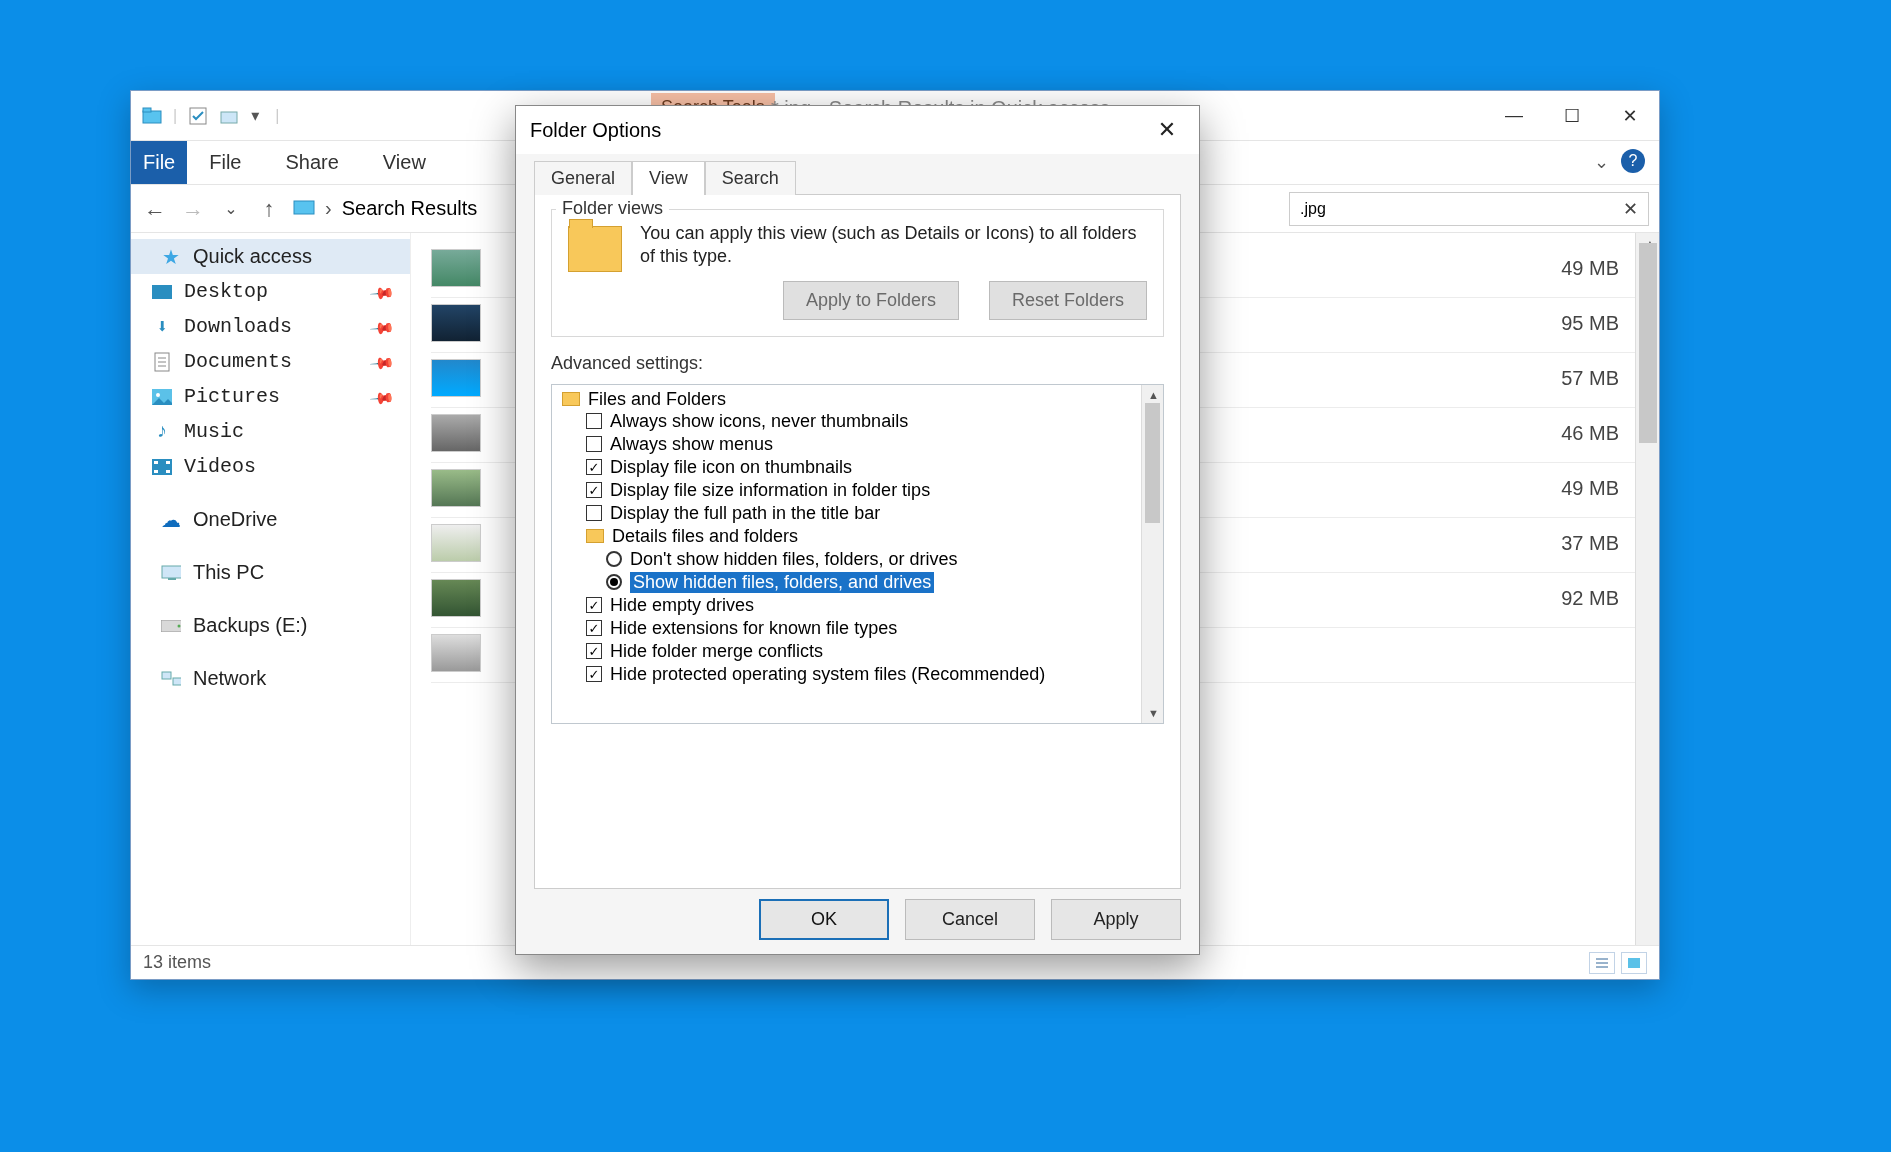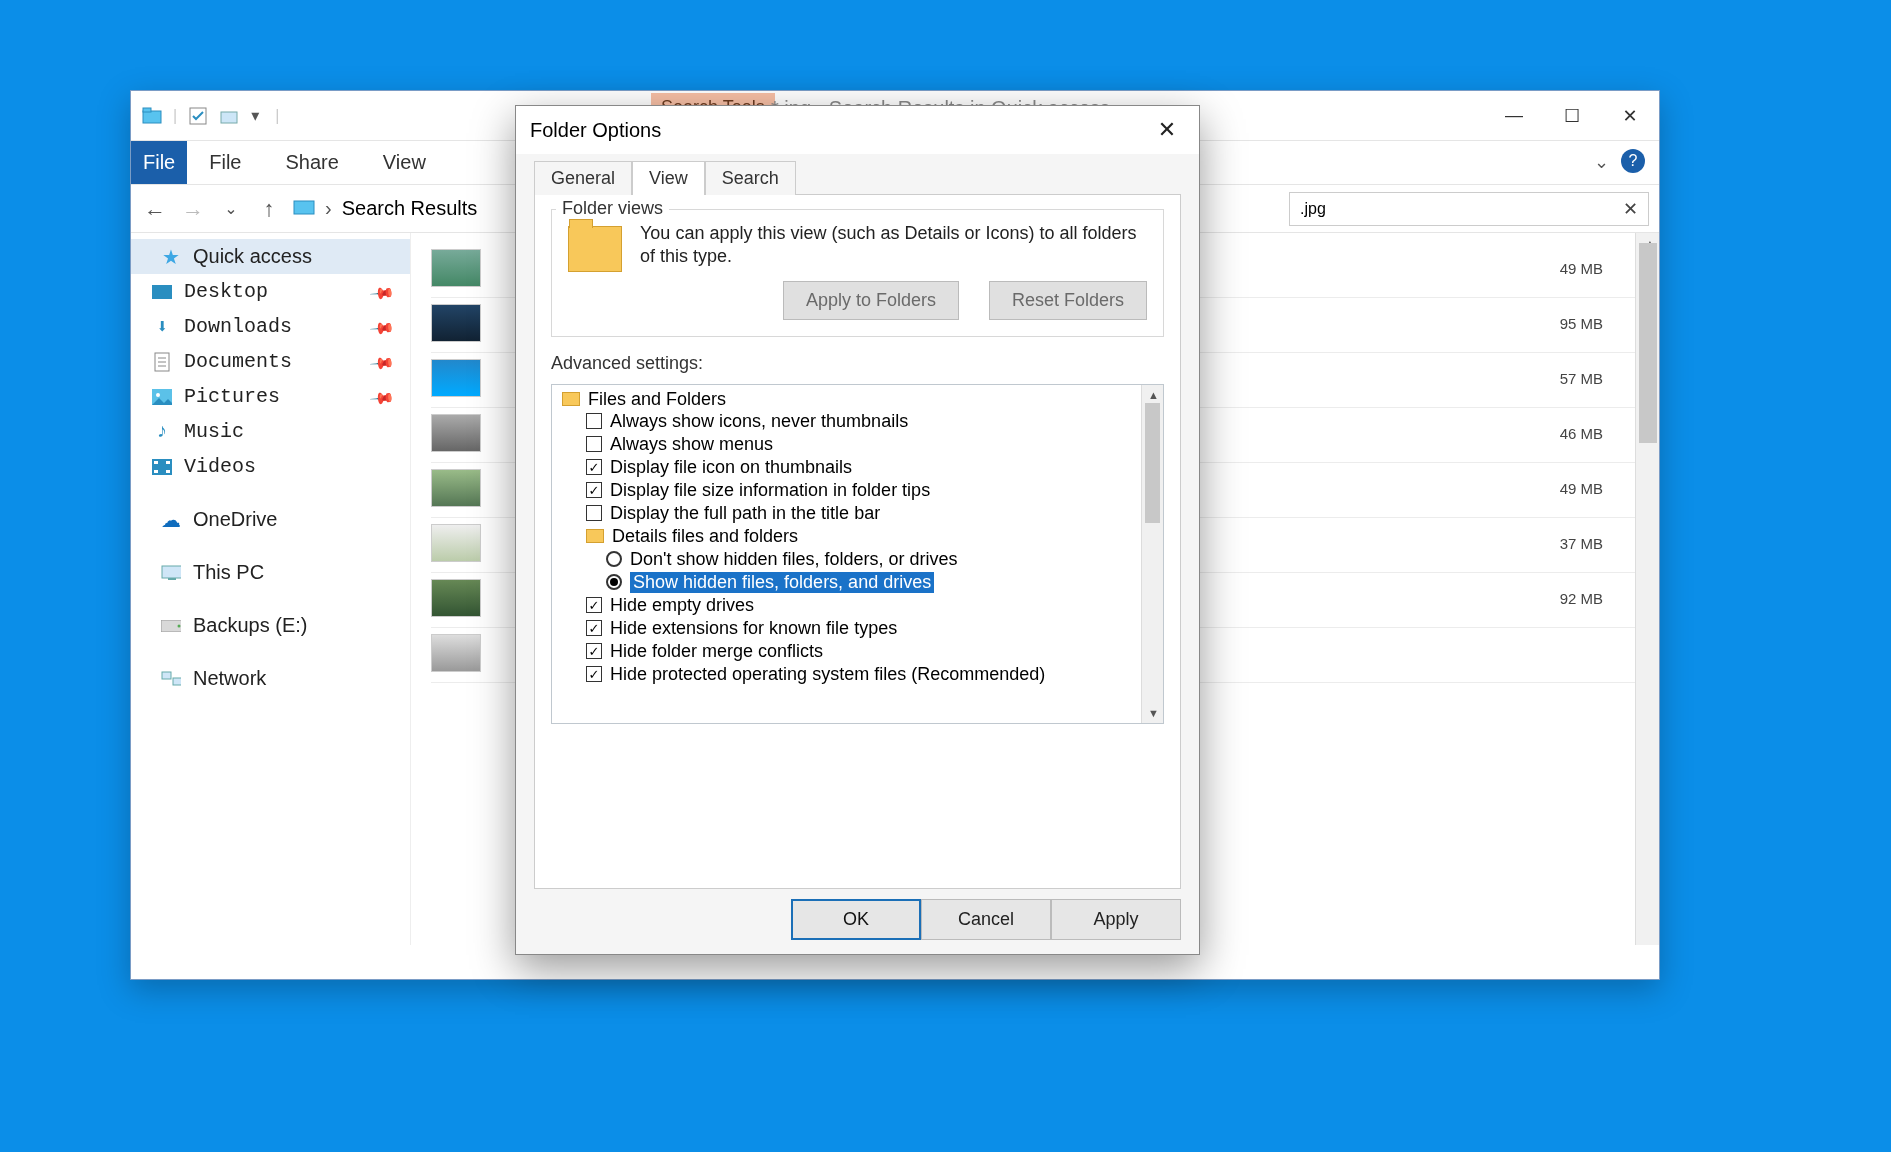--- a/index.html
+++ b/index.html
@@ -102,21 +102,21 @@
   .files {
     position:absolute; inset:0; overflow:auto; padding:10px 20px;
   }
   .file-row {
     display:flex; align-items:center; gap:20px; padding:6px 0 10px 0; border-bottom:1px solid #ececec;
   }
   .thumb {
     width:50px; height:38px; background:#88aa77; border:1px solid #ccc; flex:0 0 50px;
     background-size:cover; background-position:center;
   }
-  .size-col { color:#444; font-size:15px; margin-left:auto; margin-right:36px; white-space:nowrap;}
+  .size-col { color:#444; font-size:20px; margin-left:auto; margin-right:20px; white-space:nowrap;}
   .scrollbar { position:absolute; right:0; top:0; width:24px; height:100%; background:#f1f1f1; border-left:1px solid #ddd;}
   .scrollbar .thumb-s { position:absolute; left:3px; top:10px; width:18px; height:200px; background:#c8c8c8;}
   .scrollbar .up-a { position:absolute; top:4px; left:8px; font-size:12px; color:#555;}
 
   .statusbar {
     height:34px; border-top:1px solid #e5e5e5;
     display:flex; align-items:center; justify-content:space-between; padding:0 12px;
     font-size:18px; color:#555;
   }
   .view-toggles { display:flex; gap:6px; }
@@ -186,21 +186,21 @@
   .small-folder { width:18px; height:14px; background:#f8c85a; border:1px solid #d4a030; display:inline-block;}
   .tree-item { display:flex; align-items:center; gap:8px; padding:1px 0 1px 28px;}
   .tree-item.deeper { padding-left:48px;}
   .cbx { width:16px; height:16px; border:1px solid #333; display:inline-flex; align-items:center; justify-content:center; font-size:13px; background:#fff;}
   .radio { width:16px; height:16px; border:2px solid #333; border-radius:50%; display:inline-flex; align-items:center; justify-content:center;}
   .radio.sel::after { content:""; width:8px; height:8px; border-radius:50%; background:#000;}
   .hl { background:#1a72c8; color:#fff; padding:0 3px;}
 
   .restore-row { display:flex; justify-content:flex-end; padding:4px 0;}
   .bottom-btns {
-    display:flex; justify-content:flex-end;
+    display:flex; gap:16px; justify-content:flex-end;
     padding:10px 18px 14px 18px;
   }
   .bottom-btns .btn { width:130px; text-align:center; }
 
   .thumb.t1{background:linear-gradient(#7a9,#486);}
   .thumb.t2{background:linear-gradient(#246,#123);}
   .thumb.t3{background:linear-gradient(#28c,#0af);}
   .thumb.t4{background:linear-gradient(#aaa,#666);}
   .thumb.t5{background:linear-gradient(#9b8,#575);}
   .thumb.t6{background:linear-gradient(#eee,#bca);}
@@ -404,20 +404,37 @@
             <div class="thumb t8"></div>
           </div>
       </div>
       <div class="scrollbar">
         <span class="up-a">▲</span>
         <div class="thumb-s"></div>
       </div>
     </div>
   </div>
 
+  <div class="statusbar">
+    <span>13 items</span>
+    <div class="view-toggles">
+      <div class="view-toggle">
+        <svg width="16" height="14">
+            <line x1="2" y1="3" x2="14" y2="3" stroke="#369"></line>
+            <line x1="2" y1="7" x2="14" y2="7" stroke="#369"></line>
+            <line x1="2" y1="11" x2="14" y2="11" stroke="#369"></line>
+          </svg>
+      </div>
+      <div class="view-toggle">
+        <svg width="16" height="14">
+            <rect x="2" y="2" width="12" height="10" fill="#5bc1e8"></rect>
+          </svg>
+      </div>
+    </div>
+  </div>
 </div>
 
 <div class="dialog">
   <div class="dlg-title">
     <span>Folder Options</span>
     <span class="dlg-close">✕</span>
   </div>
   <div class="dlg-tabs">
     <div class="dlg-tab">General</div>
     <div class="dlg-tab active">View</div>

